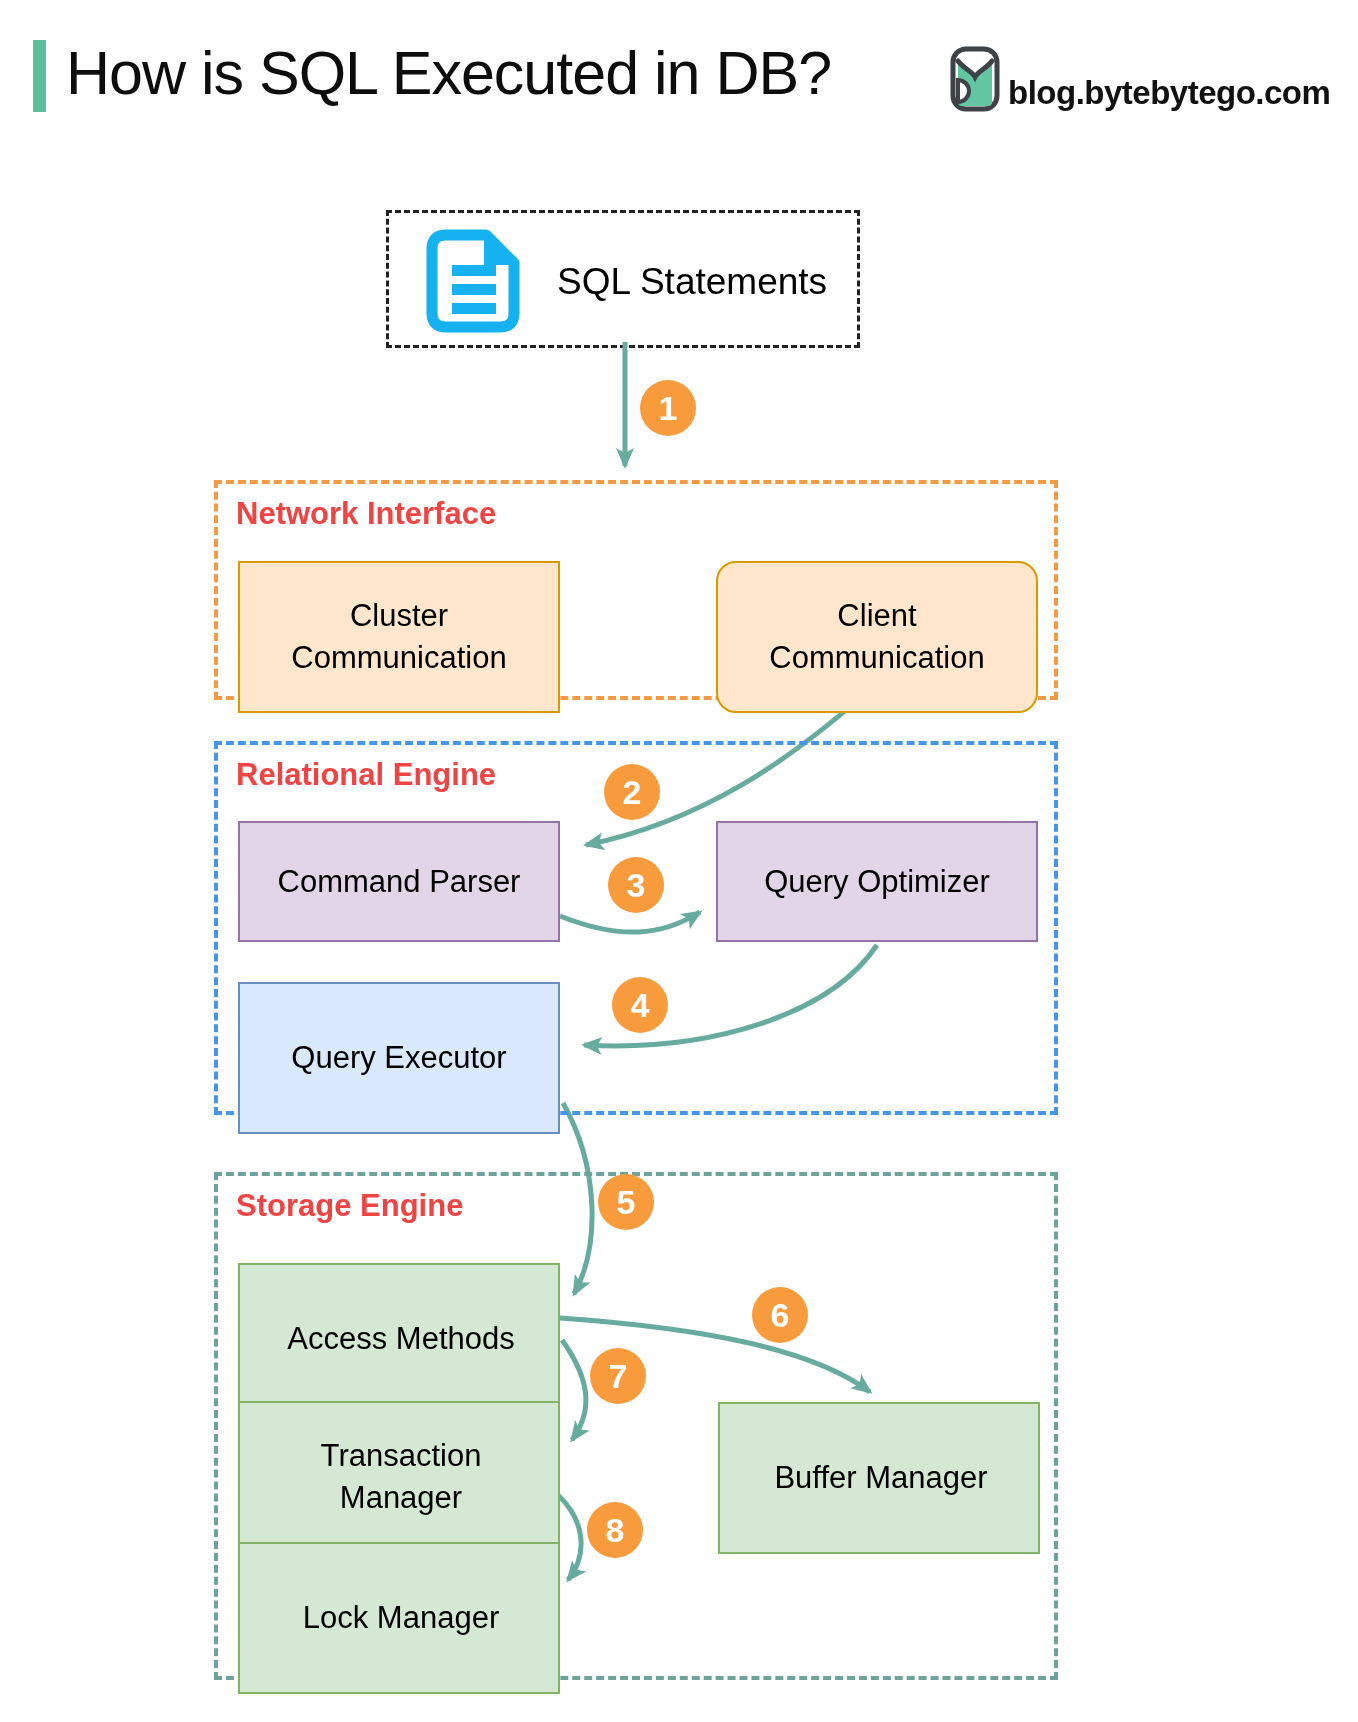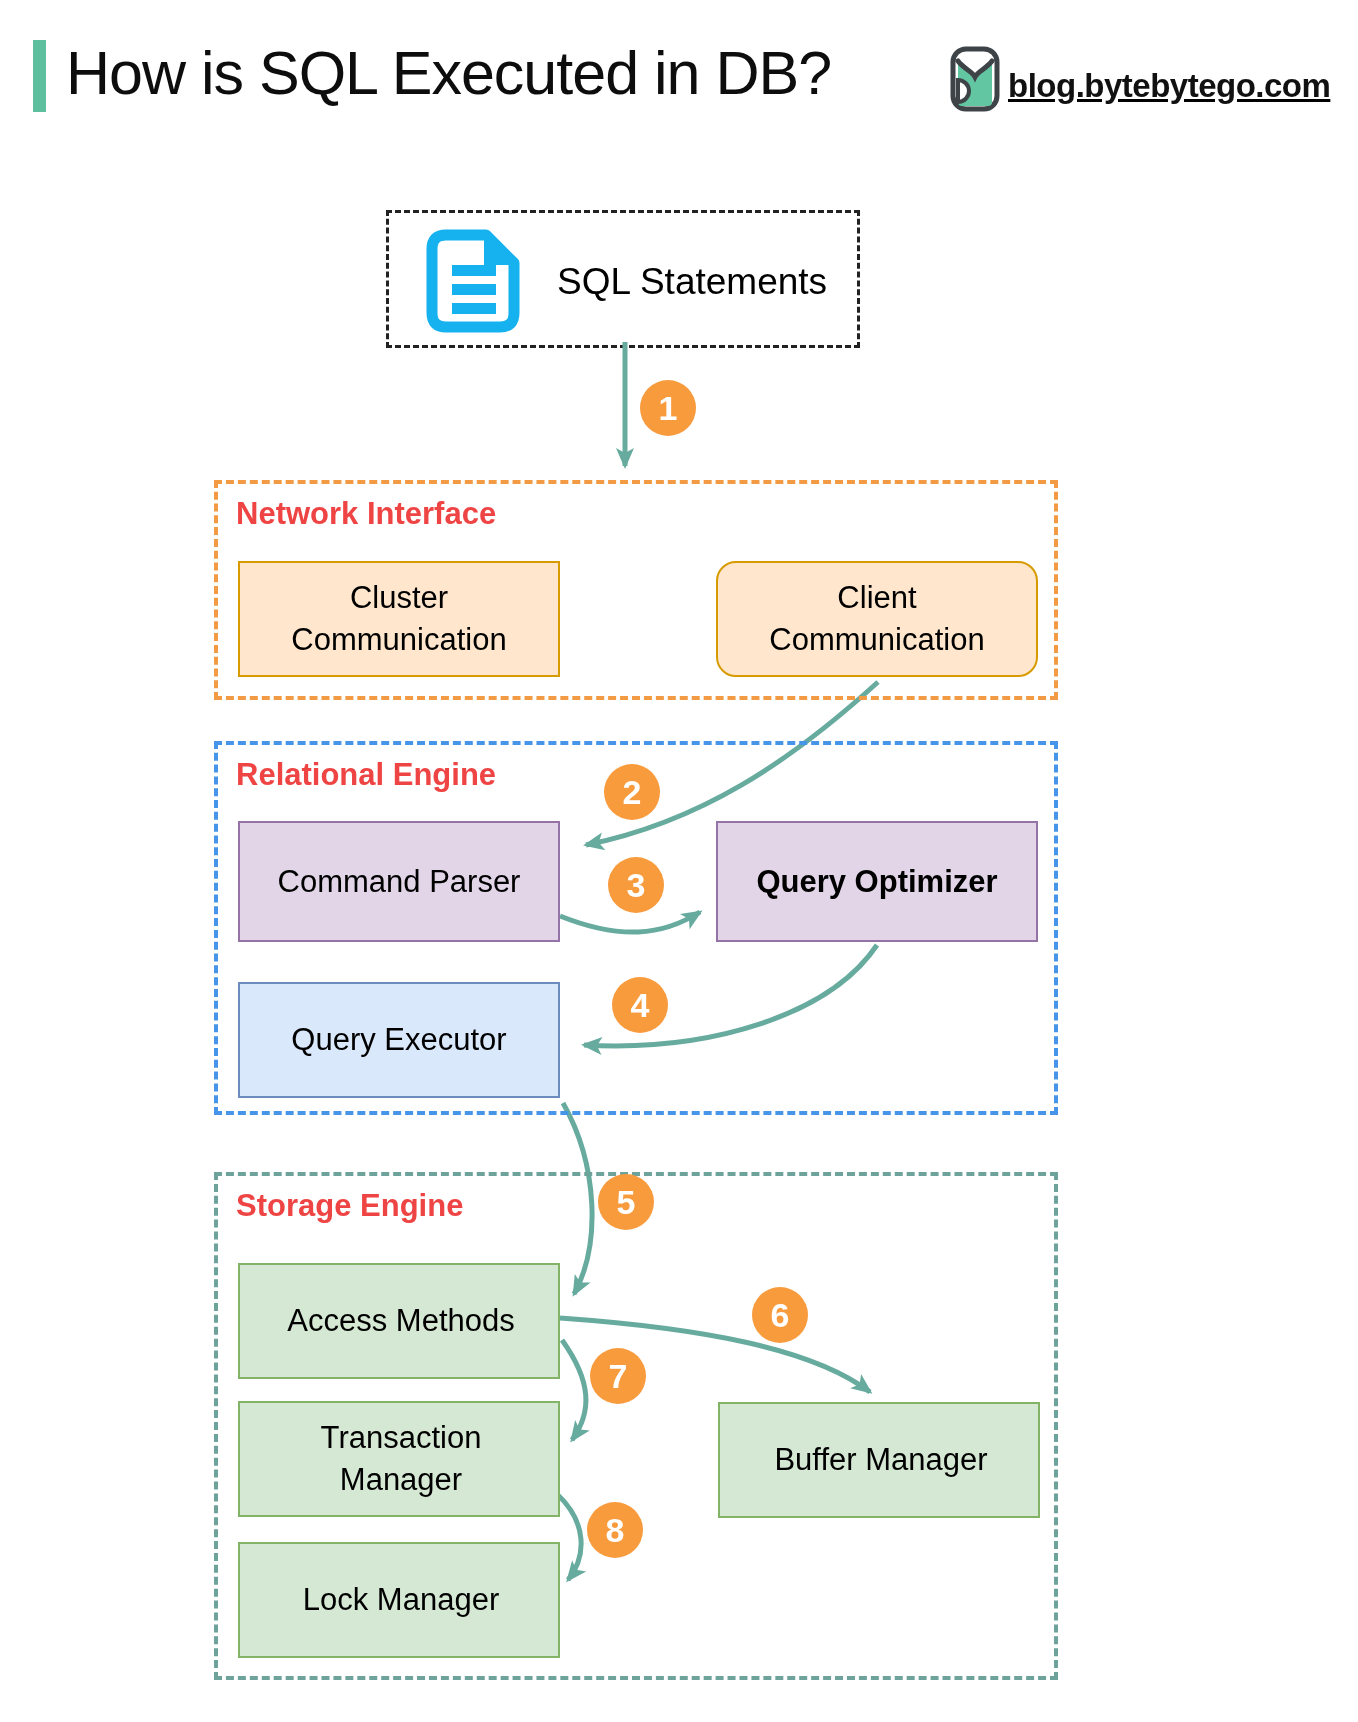--- a/index.html
+++ b/index.html
@@ -3,53 +3,53 @@
 <meta charset="utf-8">
 <style>
   html,body{margin:0;padding:0;background:#ffffff;}
   body{font-family:"Liberation Sans","DejaVu Sans",sans-serif;}
   #canvas{position:relative;width:1358px;height:1722px;background:#ffffff;overflow:hidden;}
 
   
   .accent-bar{position:absolute;left:33px;top:40px;width:13px;height:72px;background:#5DBF9D;}
   .page-title{position:absolute;left:66px;top:38px;font-size:61px;font-weight:400;
               letter-spacing:-1px;color:#0d0d0d;white-space:nowrap;}
-  .brand{position:absolute;left:950px;top:46px;display:flex;align-items:center;text-decoration:underline;}
+  .brand{position:absolute;left:950px;top:46px;display:flex;align-items:flex-end;}
   .brand svg{display:block;}
   .brand-text{margin-left:8px;font-size:33px;font-weight:700;color:#111;letter-spacing:-0.5px;
               padding-top:14px;}
 
   
   .sql-box{position:absolute;left:386px;top:210px;width:474px;height:138px;
            border:3px dashed #222;box-sizing:border-box;display:flex;align-items:center;}
   .sql-box .doc{position:absolute;left:37px;top:16px;}
   .sql-label{position:absolute;left:168px;top:0;height:138px;display:flex;align-items:center;
              font-size:37px;color:#000;}
 
   
   .section{position:absolute;box-sizing:border-box;background:transparent;}
   .section-title{position:absolute;left:18px;top:12px;font-size:31px;font-weight:700;color:#ef4444;}
   .sec-network{left:214px;top:480px;width:844px;height:220px;border:4px dashed #F29A44;}
   .sec-relational{left:214px;top:741px;width:844px;height:374px;border:4px dashed #4695E8;}
   .sec-storage{left:214px;top:1172px;width:844px;height:508px;border:4px dashed #6EA39C;}
 
   
-  .box{position:absolute;width:322px;height:116px;box-sizing:border-box;
+  .box{position:absolute;width:322px;height:152px;box-sizing:border-box;
        display:flex;align-items:center;justify-content:center;text-align:center;
        font-size:31px;color:#000;line-height:1.35;padding:0 28px;}
   .box.orange{background:#FFE6CC;border:2px solid #D79B00;}
   .box.purple{background:#E1D5E7;border:2px solid #9673A6;}
   .box.blue{background:#DAE8FC;border:2px solid #6C8EBF;}
   .box.green{background:#D5E8D4;border:2px solid #82B366;padding-left:32px;}
 
   
   .b-cluster{left:238px;top:561px;}
   .b-client{left:716px;top:561px;border-radius:20px;}
   .b-parser{left:238px;top:821px;height:121px;}
-  .b-optimizer{left:716px;top:821px;height:121px;font-weight:bold;}
+  .b-optimizer{left:716px;top:821px;height:121px;}
   .b-executor{left:238px;top:982px;}
   .b-access{left:238px;top:1263px;}
   .b-transaction{left:238px;top:1401px;}
   .b-lock{left:238px;top:1542px;}
   .b-buffer{left:718px;top:1402px;}
 
   
   .badge{position:absolute;width:56px;height:56px;border-radius:50%;background:#F89B3D;
          color:#fff;font-size:34px;font-weight:700;display:flex;align-items:center;
          justify-content:center;}

